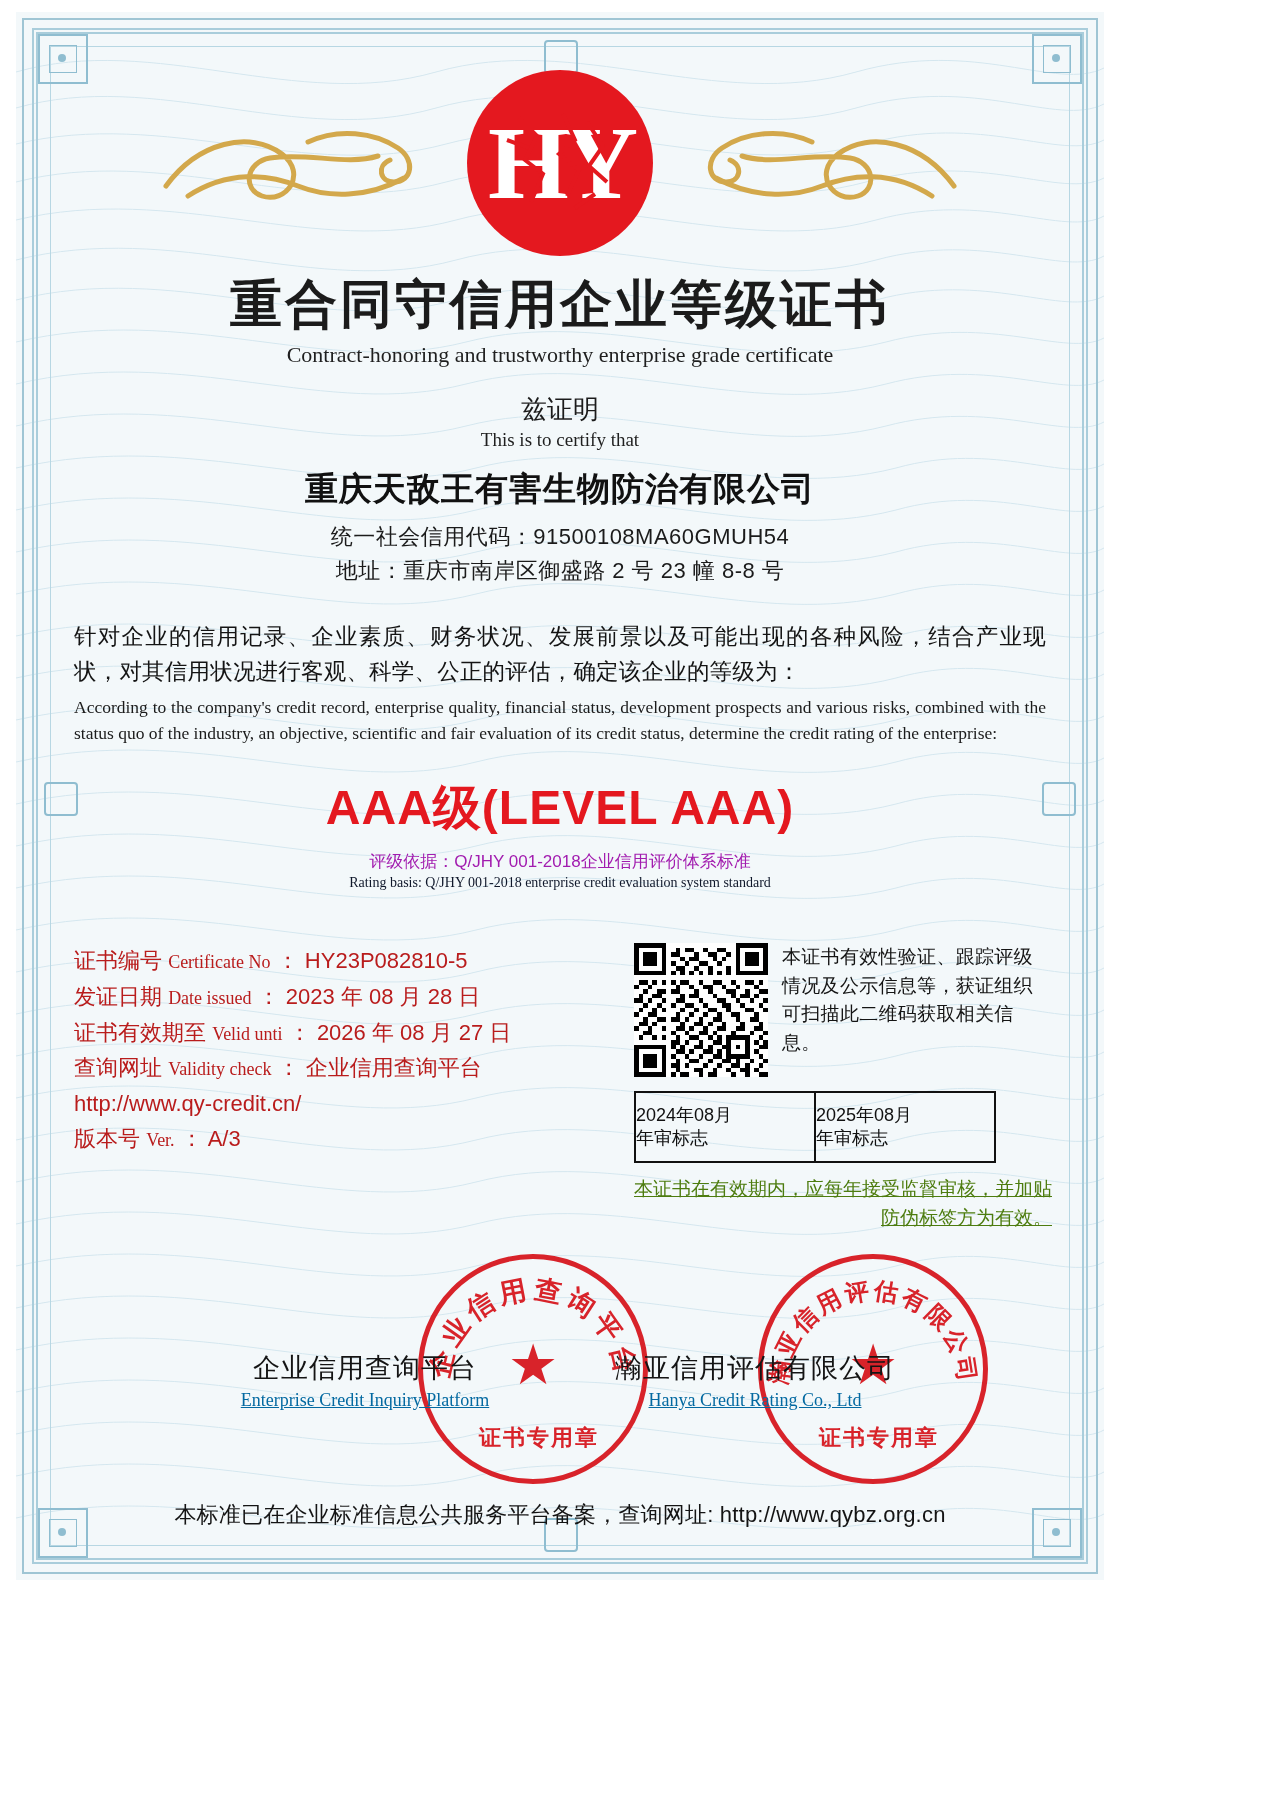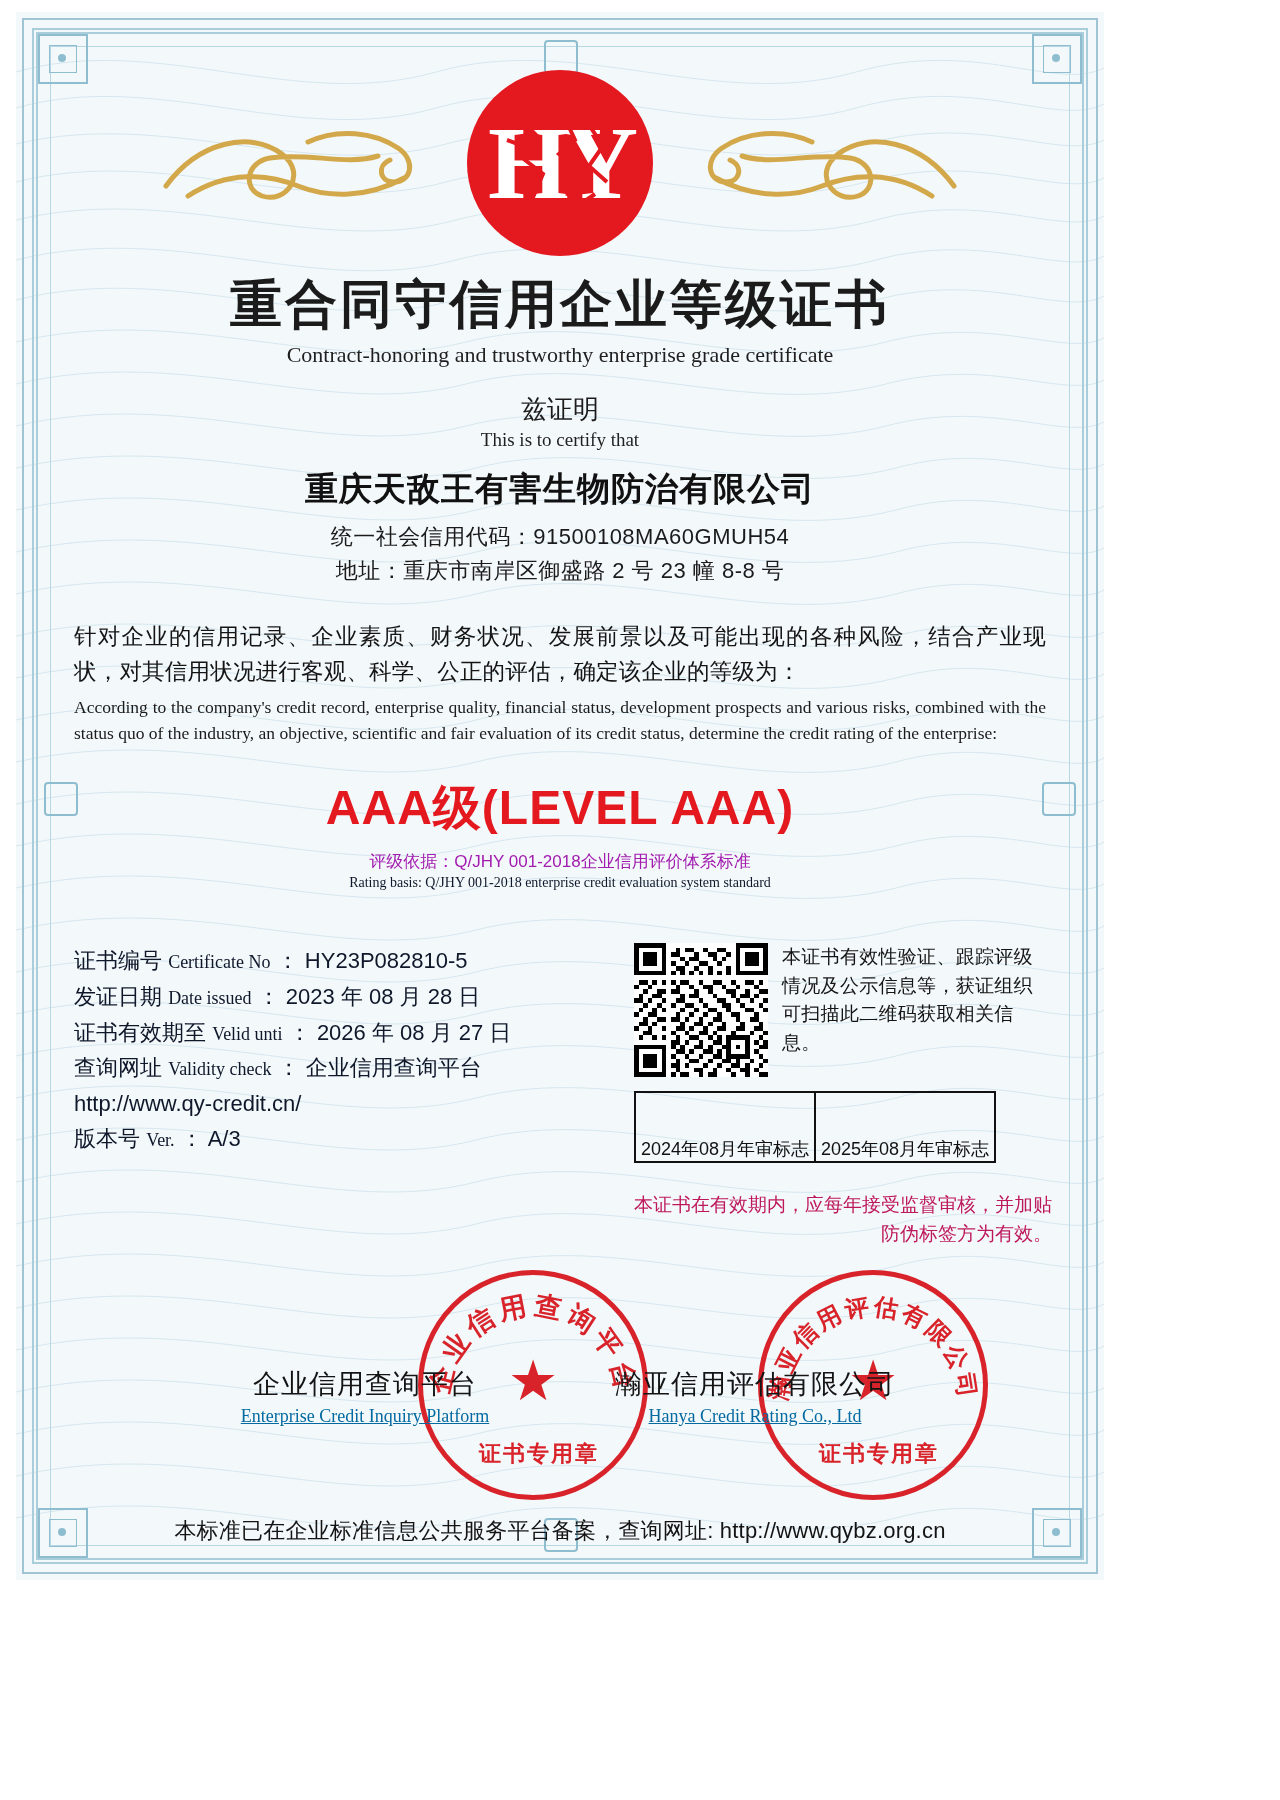--- a/index.html
+++ b/index.html
@@ -224,21 +224,21 @@
     display: flex;
     margin-top: 52px;
     gap: 20px;
   }
   .info-left {
     width: 540px;
     padding-left: 6px;
   }
   .info-left .row {
     font-size: 22px;
-    color: #0f172a;
+    color: #b91c1c;
     line-height: 1.62;
     white-space: nowrap;
   }
   .info-left .row .en {
     font-size: 18px;
     font-family: "Liberation Serif", serif;
   }
   .info-right {
     flex: 1;
     position: relative;
@@ -262,34 +262,35 @@
   .stamp-boxes {
     display: flex;
     gap: 0;
     margin-top: 14px;
   }
   .stamp-box {
     width: 178px;
     height: 68px;
     border: 2px solid #111;
     display: flex;
-    flex-direction: row;
-    align-items: flex-end;
+    flex-direction: column;
+    align-items: flex-start;
     justify-content: center;
     font-size: 18px;
     color: #111;
     line-height: 1.3;
   }
   .stamp-box + .stamp-box { border-left: none; }
   .audit-note {
-    margin-top: 28px;
+    margin-top: 12px;
     font-size: 19px;
-    color: #be185d;
+    color: #4d7c0f;
     text-align: right;
     line-height: 1.5;
+    text-decoration: underline;
   }
 
   
   .seals {
     position: relative;
     height: 230px;
     margin-top: 22px;
   }
   .seal {
     position: absolute;

